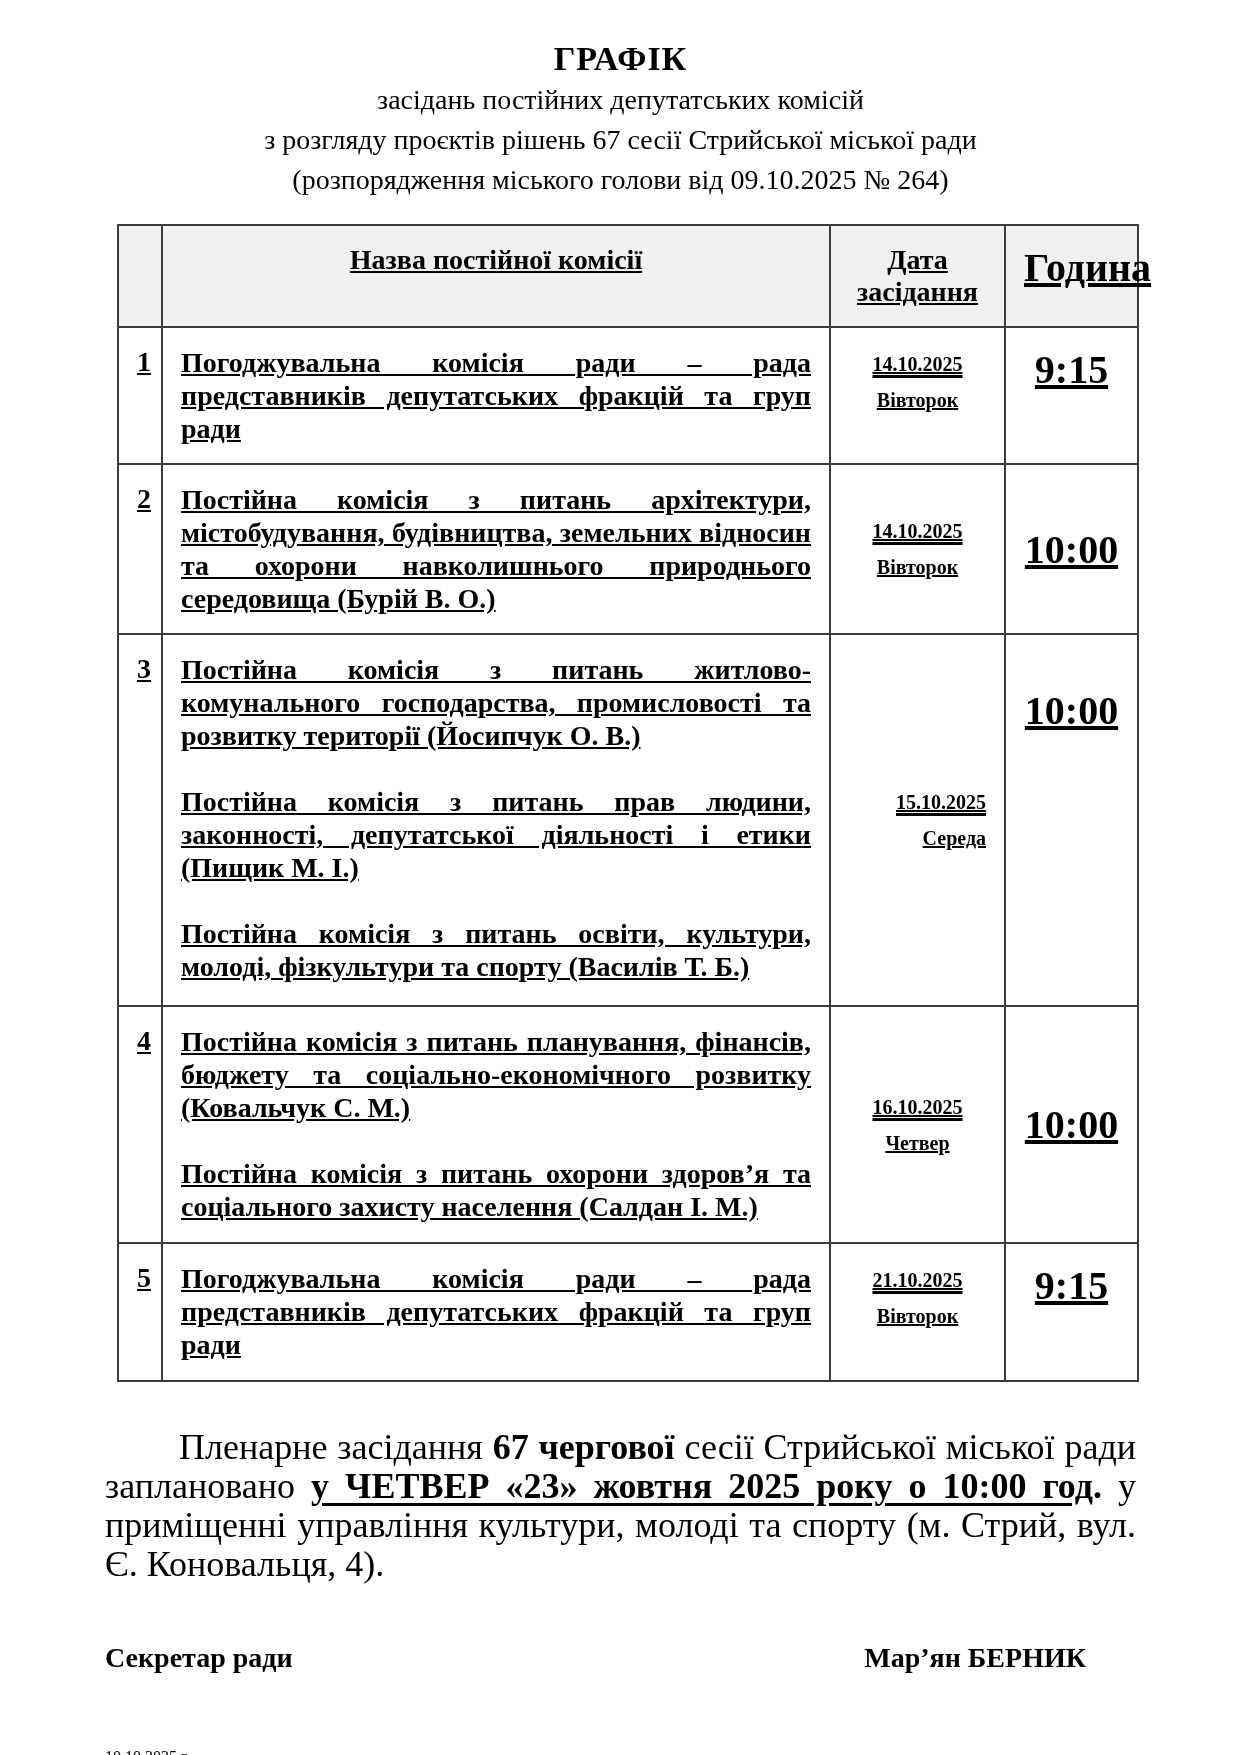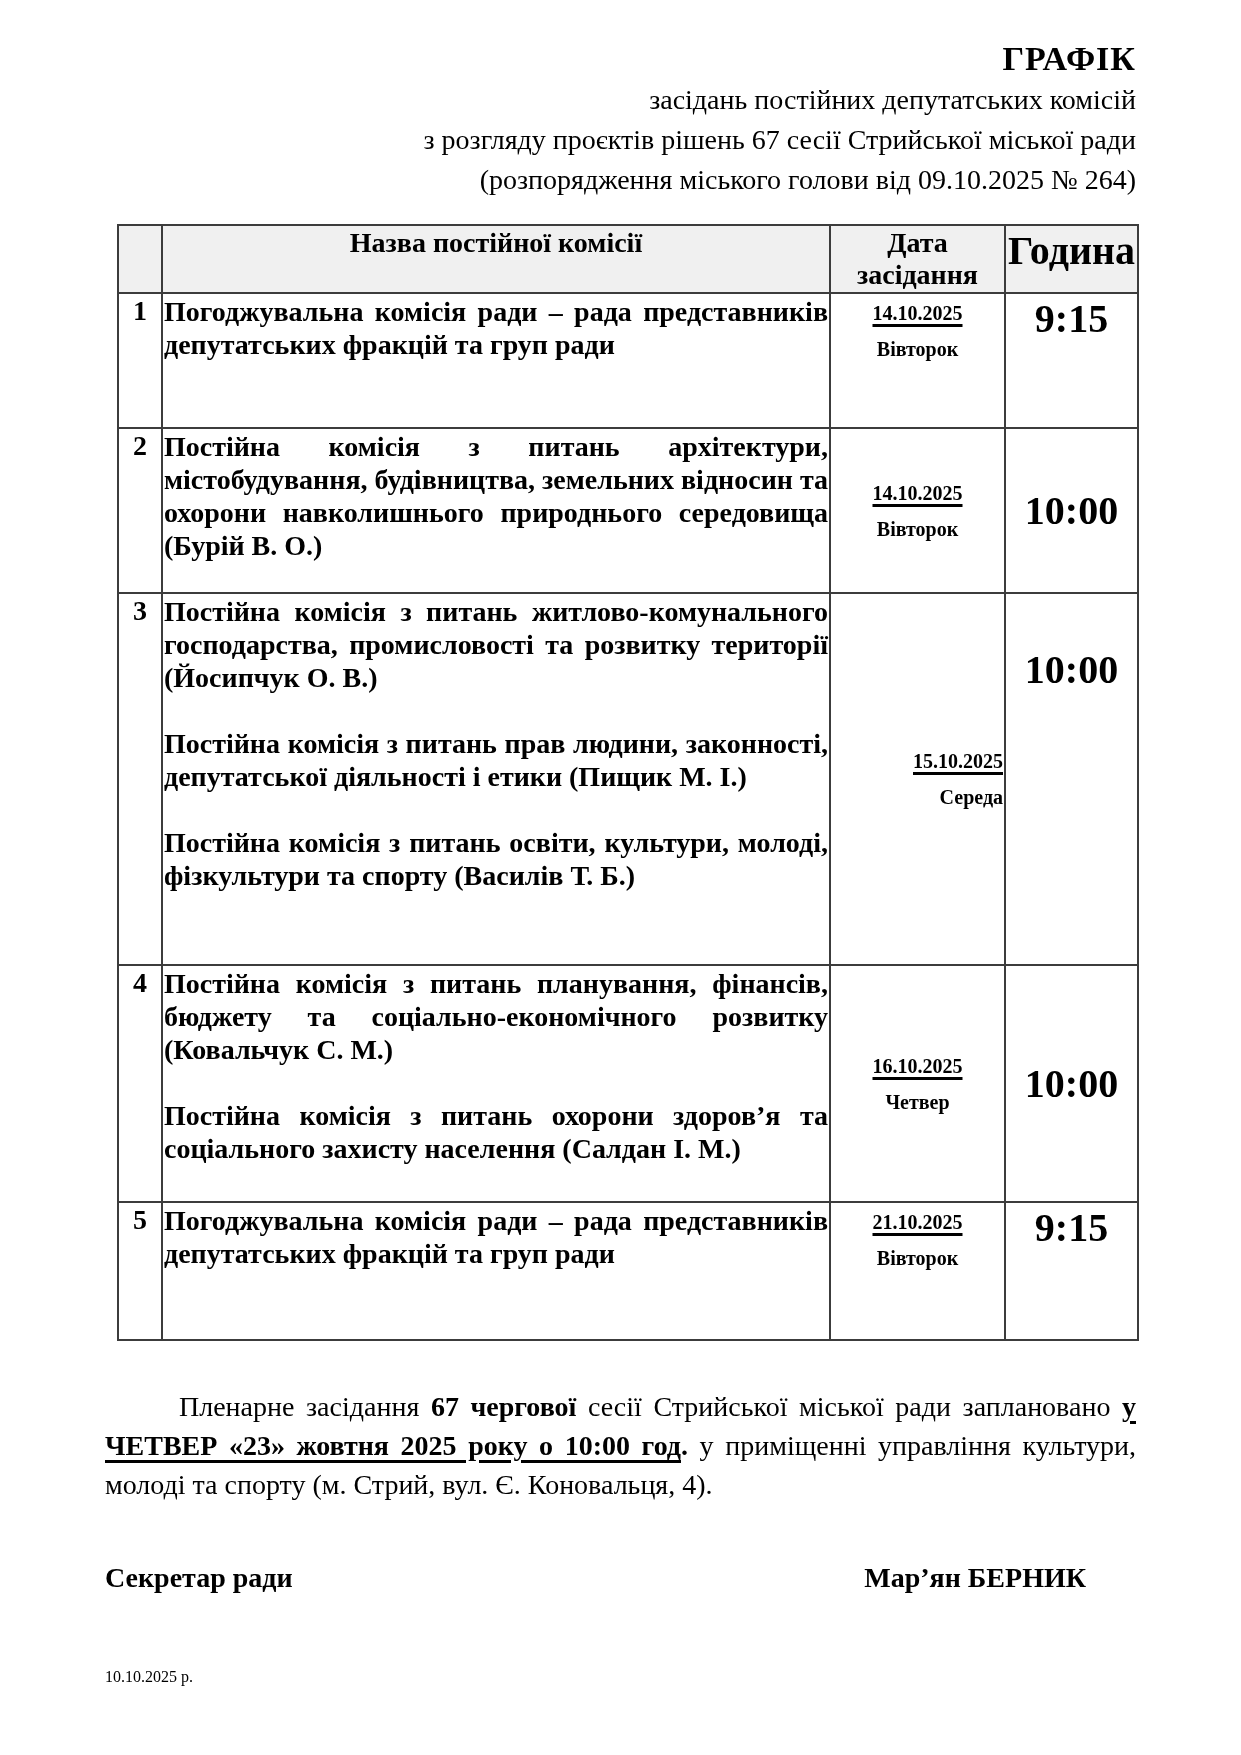--- a/index.html
+++ b/index.html
@@ -16,40 +16,41 @@
     color:var(--text);
     font-family:"Liberation Serif","DejaVu Serif",serif;
   }
   .page{
     width:1241px;height:1755px;
     padding:34px 105px 0 105px;
     overflow:hidden;
     position:relative;
   }
   
-  .title-block{text-align:right;}
+  .title-block{text-align:center;}
   .doc-title{
     margin:6px 0 2px 0;
     font-size:34px;font-weight:bold;
     letter-spacing:1px;
   }
   .subtitle{font-size:28px;line-height:40px;}
   
   table.schedule{
     border-collapse:collapse;
     table-layout:fixed;
     width:1020px;
     margin:24px 0 0 12px;
     border:2px solid var(--border);
   }
   table.schedule th,
   table.schedule td{
     border:2px solid var(--border);
-    padding:1px;
+    padding:18px;
     vertical-align:top;
+    text-decoration:underline;
   }
   col.c-num{width:44px;}
   col.c-name{width:668px;}
   col.c-date{width:175px;}
   col.c-time{width:133px;}
   thead tr{height:68px;}
   thead th{
     background:var(--header-bg);
     font-weight:bold;text-align:center;
     padding-top:5px;
@@ -90,21 +91,21 @@
   tr.r2{height:165px;}
   tr.r3{height:372px;}
   tr.r4{height:237px;}
   tr.r5{height:138px;}
   tr.v-mid td.date, tr.v-mid td.time{vertical-align:middle;}
   tr.r3 td.date{vertical-align:middle;text-align:right;}
   tr.r3 td.time{vertical-align:top;padding-top:52px;}
   
   .plenary{
     margin:46px 0 0 0;
-    font-size:28px;line-height:39px;
+    font-size:36px;line-height:39px;
     text-align:justify;
     text-indent:74px;
   }
   .plenary b{font-weight:bold;}
   .plenary .bu{
     font-weight:bold;
     text-decoration:underline;
     text-decoration-thickness:3px;
     text-underline-offset:5px;
   }

